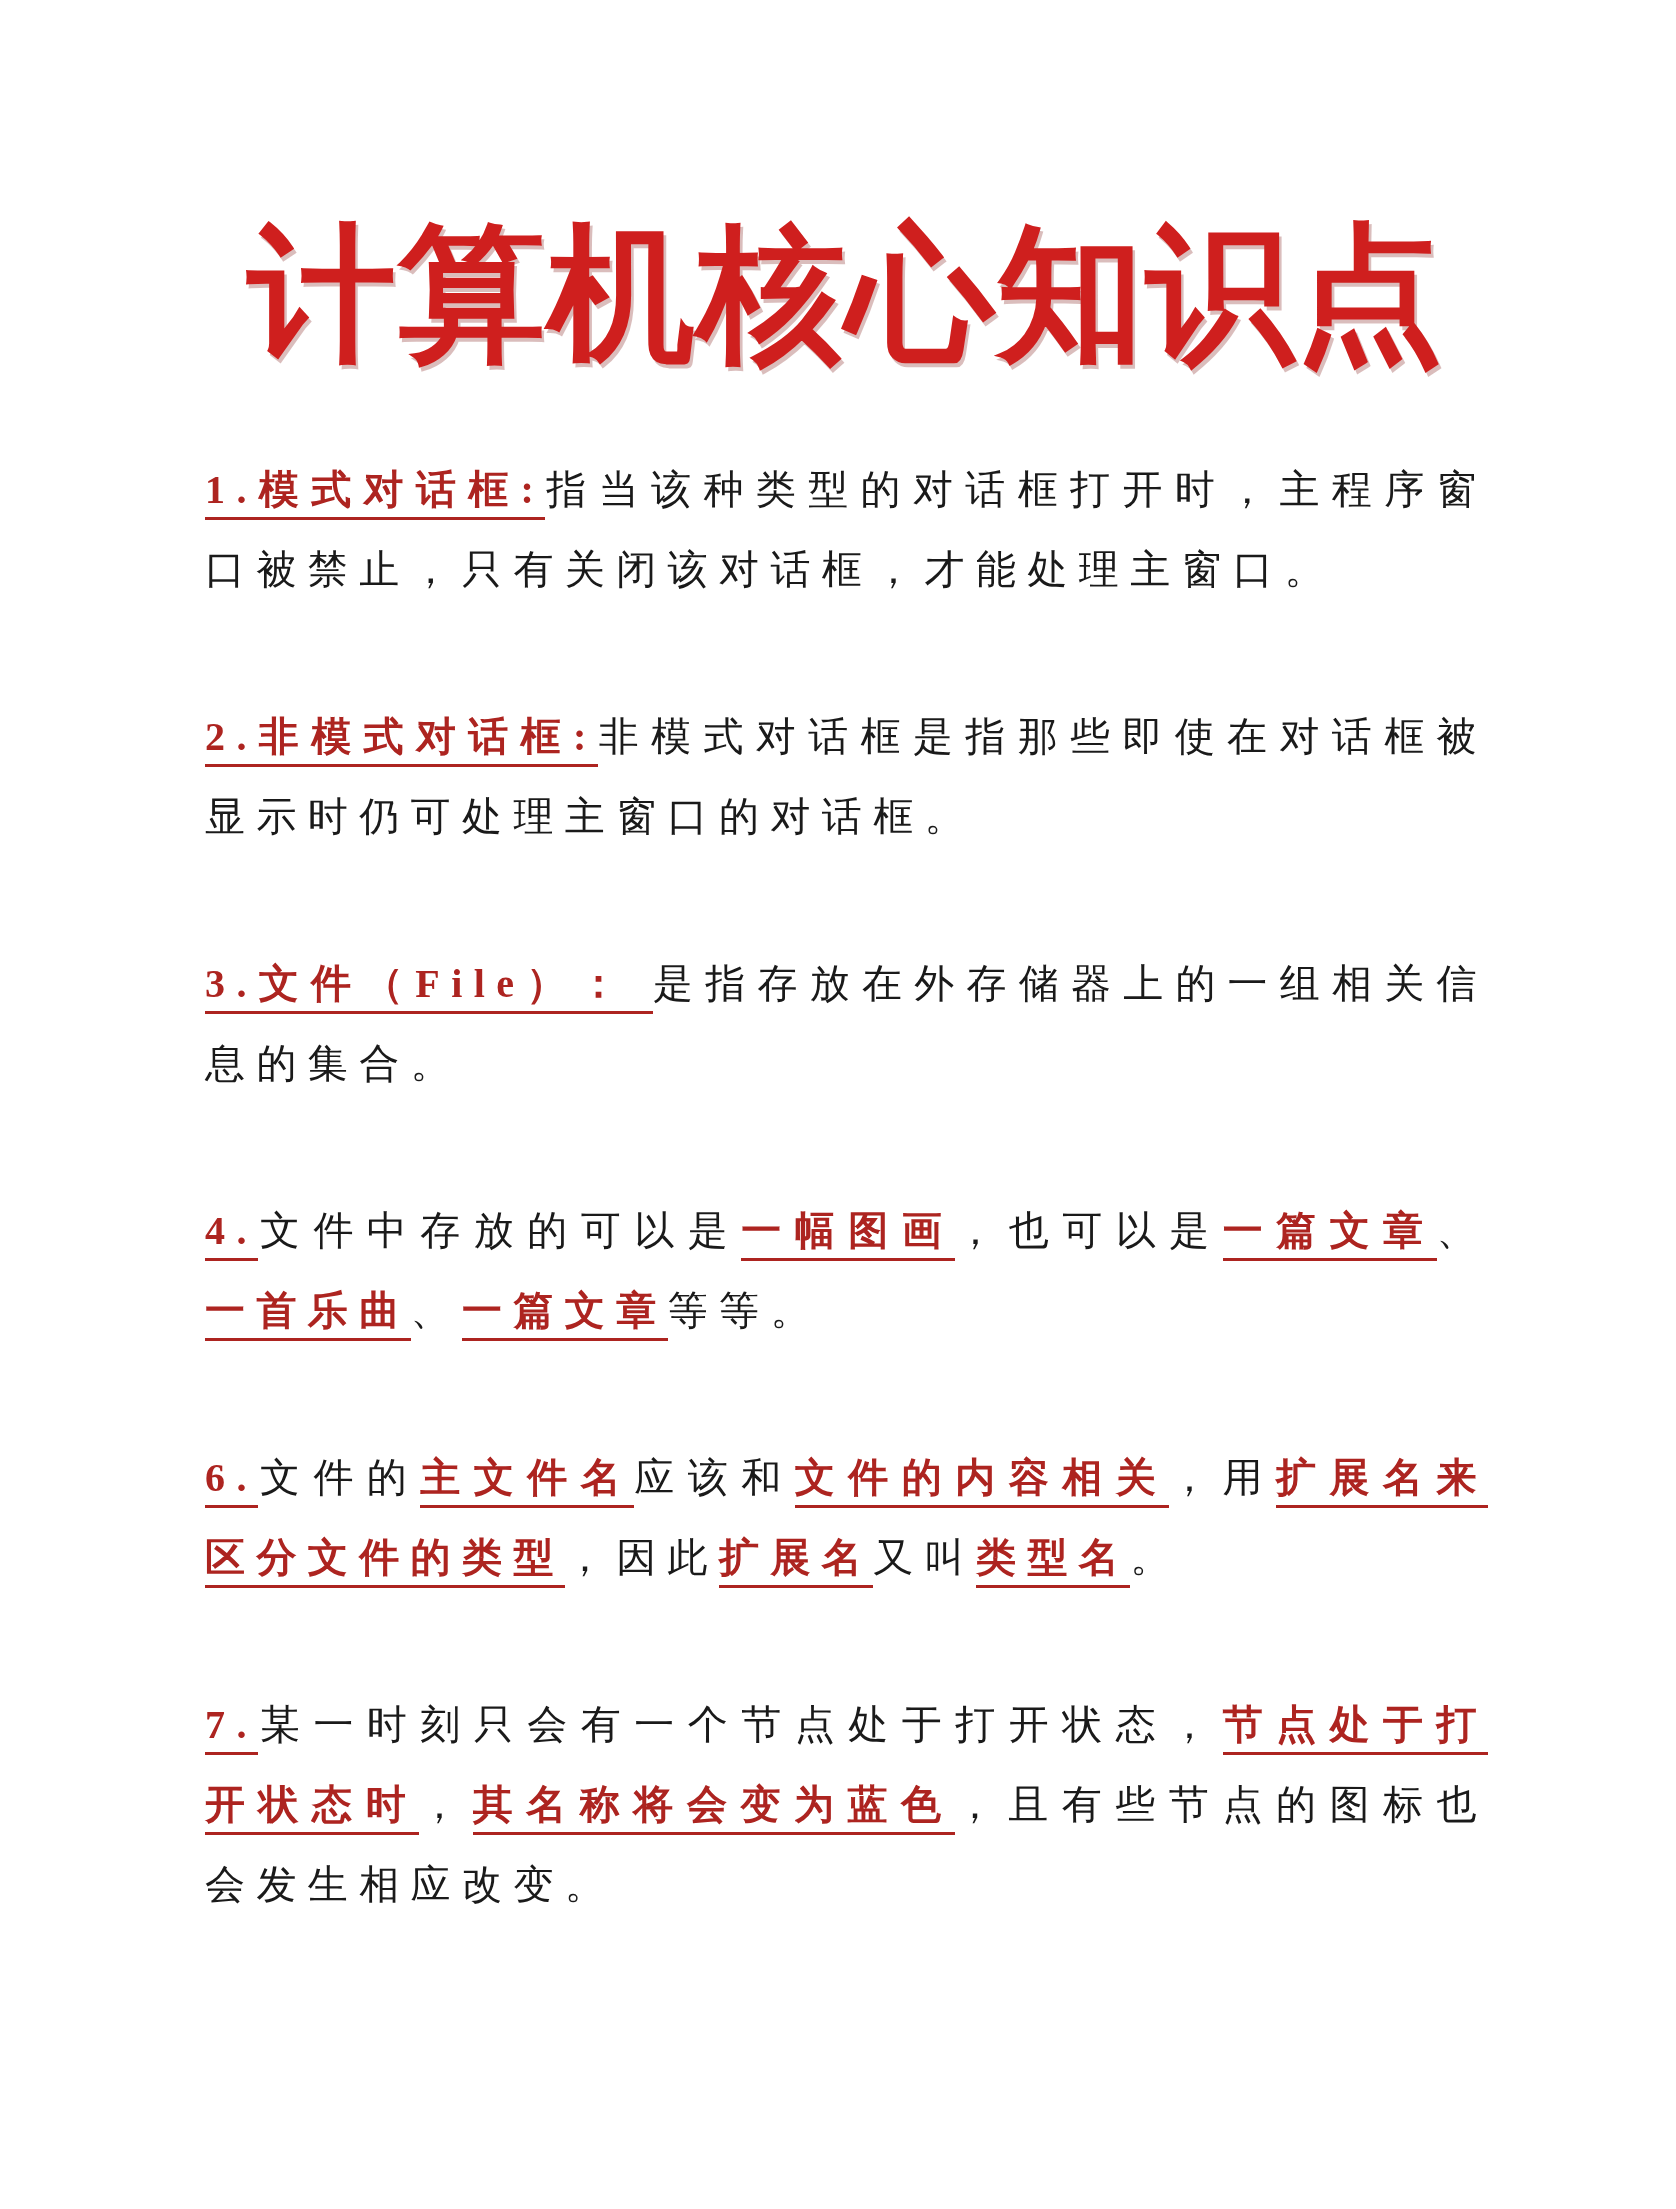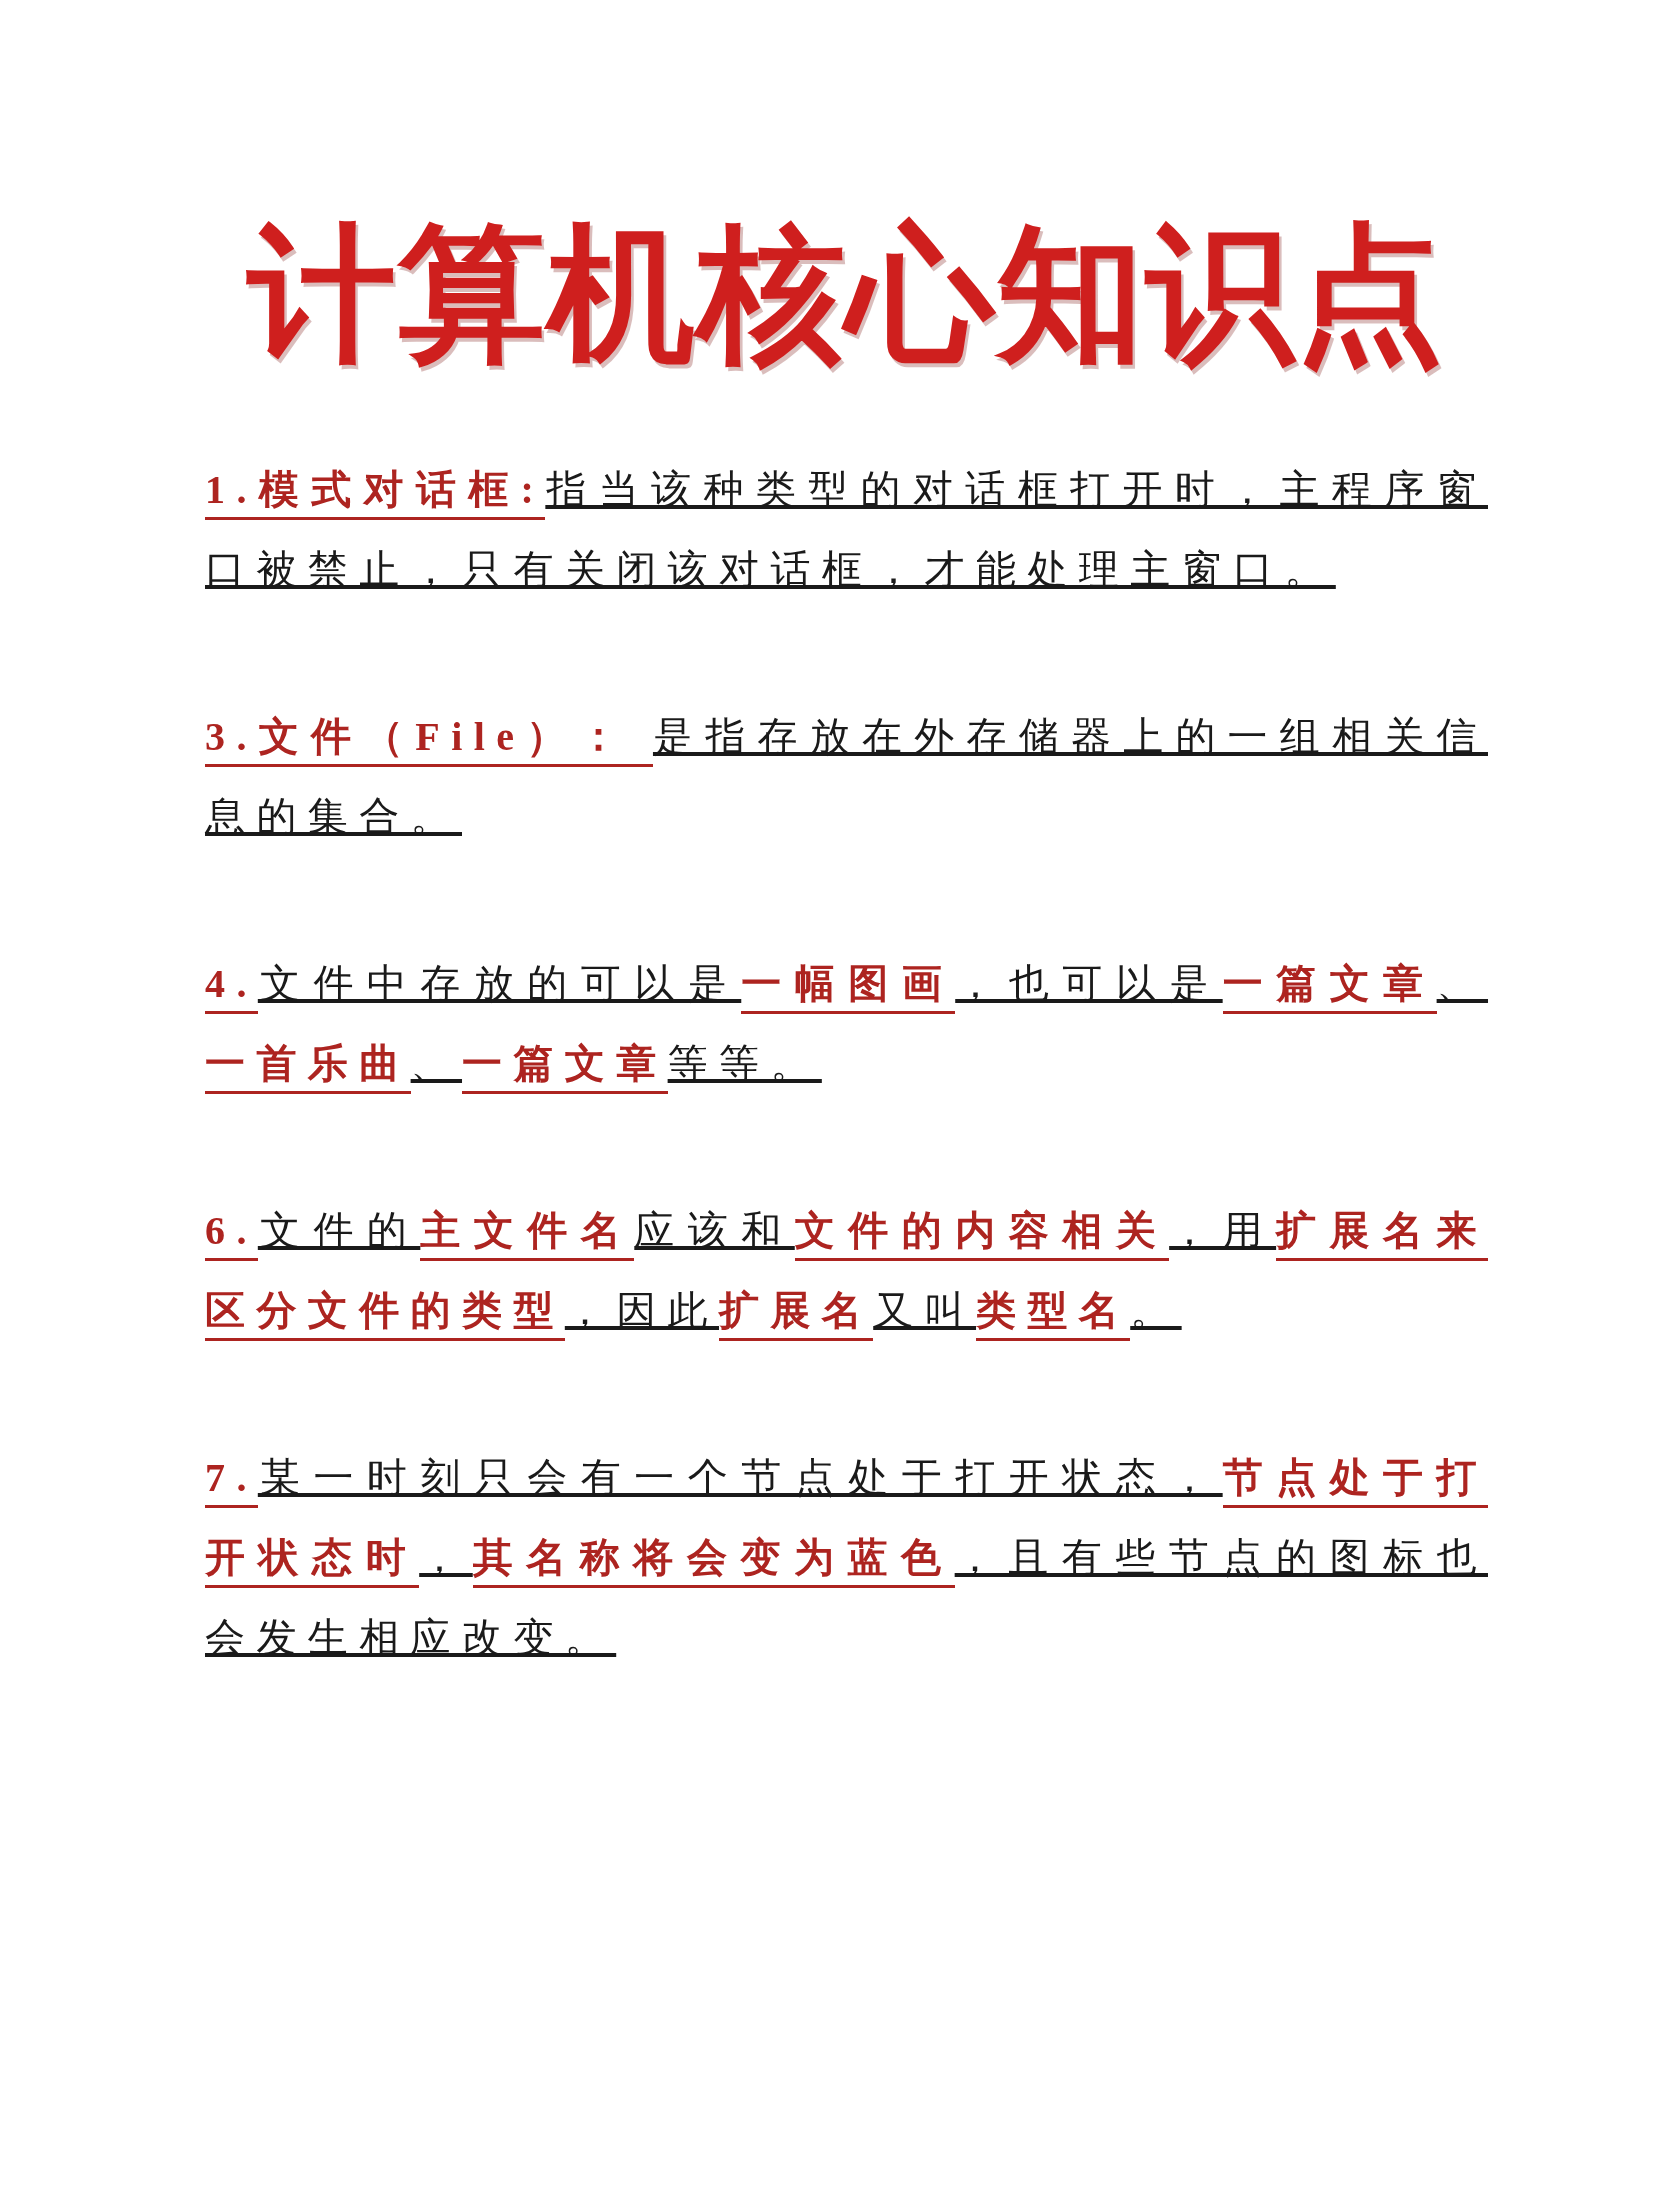--- a/index.html
+++ b/index.html
@@ -36,35 +36,35 @@
     line-height: 80px;
     letter-spacing: 11.4px;
     text-align: justify;
     color: var(--text-color, #1a1a1a);
   }
   p.point:last-child {
     margin-bottom: 52px;
   }
   span.plain {
     color: var(--text-color, #1a1a1a);
-    text-decoration: underline;
   }
   span.hl {
     color: var(--accent-color, #ad2420);
     border-bottom: 3.5px solid var(--accent-color, #ad2420);
     padding-bottom: 4.4px;
     font-weight: bold;
   }
 </style>
 </head>
 <body>
 
 <div class="page">
   <h1 class="title">计算机核心知识点</h1>
   <div class="content">
       <p class="point"><span class="hl">1.模式对话框:</span><span class="plain">指当该种类型的对话框打开时，主程序窗口被禁止，只有关闭该对话框，才能处理主窗口。</span></p>
+      <p class="point"><span class="hl">2.非模式对话框:</span><span class="plain">非模式对话框是指那些即使在对话框被显示时仍可处理主窗口的对话框。</span></p>
       <p class="point"><span class="hl">3.文件（File）： </span><span class="plain">是指存放在外存储器上的一组相关信息的集合。</span></p>
       <p class="point"><span class="hl">4.</span><span class="plain">文件中存放的可以是</span><span class="hl">一幅图画</span><span class="plain">，也可以是</span><span class="hl">一篇文章</span><span class="plain">、</span><span class="hl">一首乐曲</span><span class="plain">、</span><span class="hl">一篇文章</span><span class="plain">等等。</span></p>
       <p class="point"><span class="hl">6.</span><span class="plain">文件的</span><span class="hl">主文件名</span><span class="plain">应该和</span><span class="hl">文件的内容相关</span><span class="plain">，用</span><span class="hl">扩展名来区分文件的类型</span><span class="plain">，因此</span><span class="hl">扩展名</span><span class="plain">又叫</span><span class="hl">类型名</span><span class="plain">。</span></p>
       <p class="point"><span class="hl">7.</span><span class="plain">某一时刻只会有一个节点处于打开状态，</span><span class="hl">节点处于打开状态时</span><span class="plain">，</span><span class="hl">其名称将会变为蓝色</span><span class="plain">，且有些节点的图标也会发生相应改变。</span></p>
     </div>
 </div>
 
 
 </body></html>

